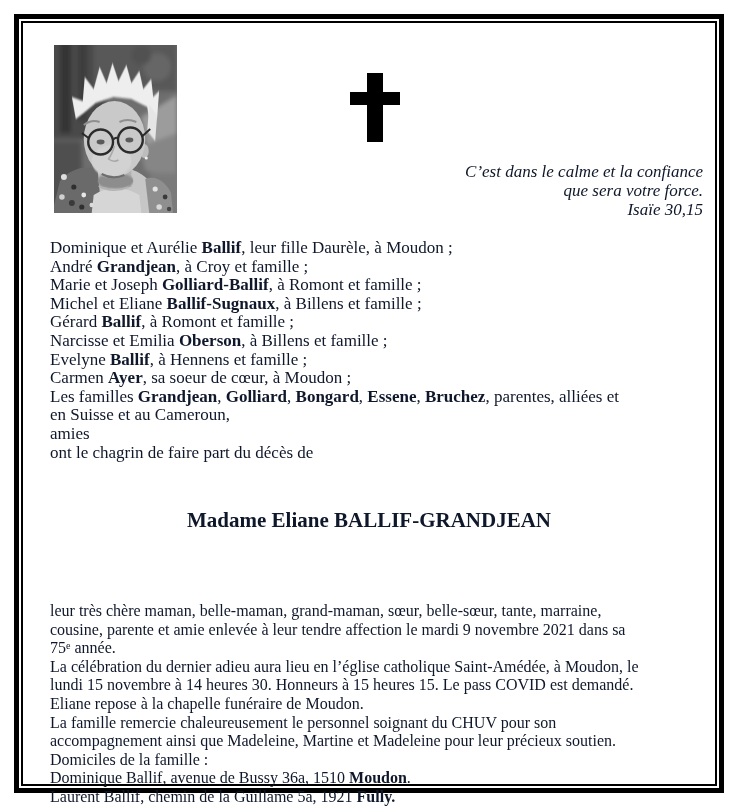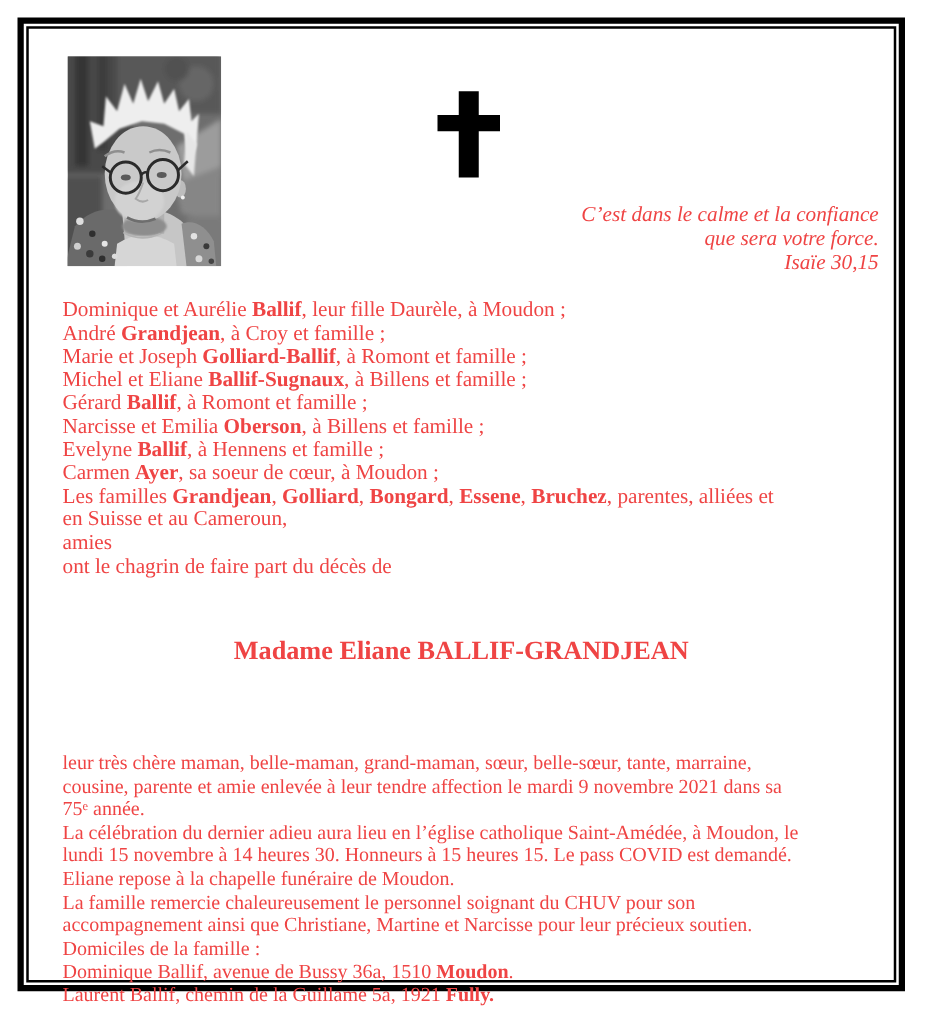--- a/index.html
+++ b/index.html
@@ -1,17 +1,17 @@
 <!DOCTYPE html>
 <html><head>
 <meta charset="utf-8">
 <style>
   html,body{margin:0;padding:0;background:#ffffff;}
   .page{position:relative;width:744px;height:812px;background:#ffffff;
-        font-family:"Liberation Serif","DejaVu Serif",serif;color:#ef4444;overflow:hidden;}
+        font-family:"Liberation Serif","DejaVu Serif",serif;color:#0f172a;overflow:hidden;}
   .frame{position:absolute;left:14px;top:14px;width:710px;height:779px;
          border:5px solid #000;box-sizing:border-box;}
   .frame-inner{position:absolute;inset:2px;border:2px solid #000;}
 
   .photo{position:absolute;left:31px;top:22px;width:123px;height:168px;overflow:hidden;}
   .photo svg{display:block;width:100%;height:100%;}
 
   .cross{position:absolute;left:327px;top:50px;width:50px;height:69px;}
   .cross .vbar{position:absolute;left:17px;top:0;width:16px;height:69px;background:#000;}
   .cross .hbar{position:absolute;left:0;top:19px;width:50px;height:13px;background:#000;}
@@ -129,21 +129,21 @@
       <div class="main-title">Madame Eliane BALLIF-GRANDJEAN</div>
 
       <div class="body-block">
           <div class="tline"><span>leur très chère maman, belle-maman, grand-maman, sœur, belle-sœur, tante, marraine,</span></div>
           <div class="tline"><span>cousine, parente et amie enlevée à leur tendre affection le mardi 9 novembre 2021 dans sa</span></div>
           <div class="tline"><span>75</span><sup>e</sup><span> année.</span></div>
           <div class="tline"><span>La célébration du dernier adieu aura lieu en l’église catholique Saint-Amédée, à Moudon, le</span></div>
           <div class="tline"><span>lundi 15 novembre à 14 heures 30. Honneurs à 15 heures 15. Le pass COVID est demandé.</span></div>
           <div class="tline"><span>Eliane repose à la chapelle funéraire de Moudon.</span></div>
           <div class="tline"><span>La famille remercie chaleureusement le personnel soignant du CHUV pour son</span></div>
-          <div class="tline"><span>accompagnement ainsi que Christiane, Martine et Narcisse pour leur précieux soutien.</span></div>
+          <div class="tline"><span>accompagnement ainsi que Madeleine, Martine et Madeleine pour leur précieux soutien.</span></div>
           <div class="tline"><span>Domiciles de la famille :</span></div>
           <div class="tline"><span>Dominique Ballif, avenue de Bussy 36a, 1510 </span><span class="b">Moudon</span><span>.</span></div>
           <div class="tline"><span>Laurent Ballif, chemin de la Guillame 5a, 1921 </span><span class="b">Fully.</span></div>
         </div>
 
     </div>
   </div>
 </div>
 
 </body></html>

